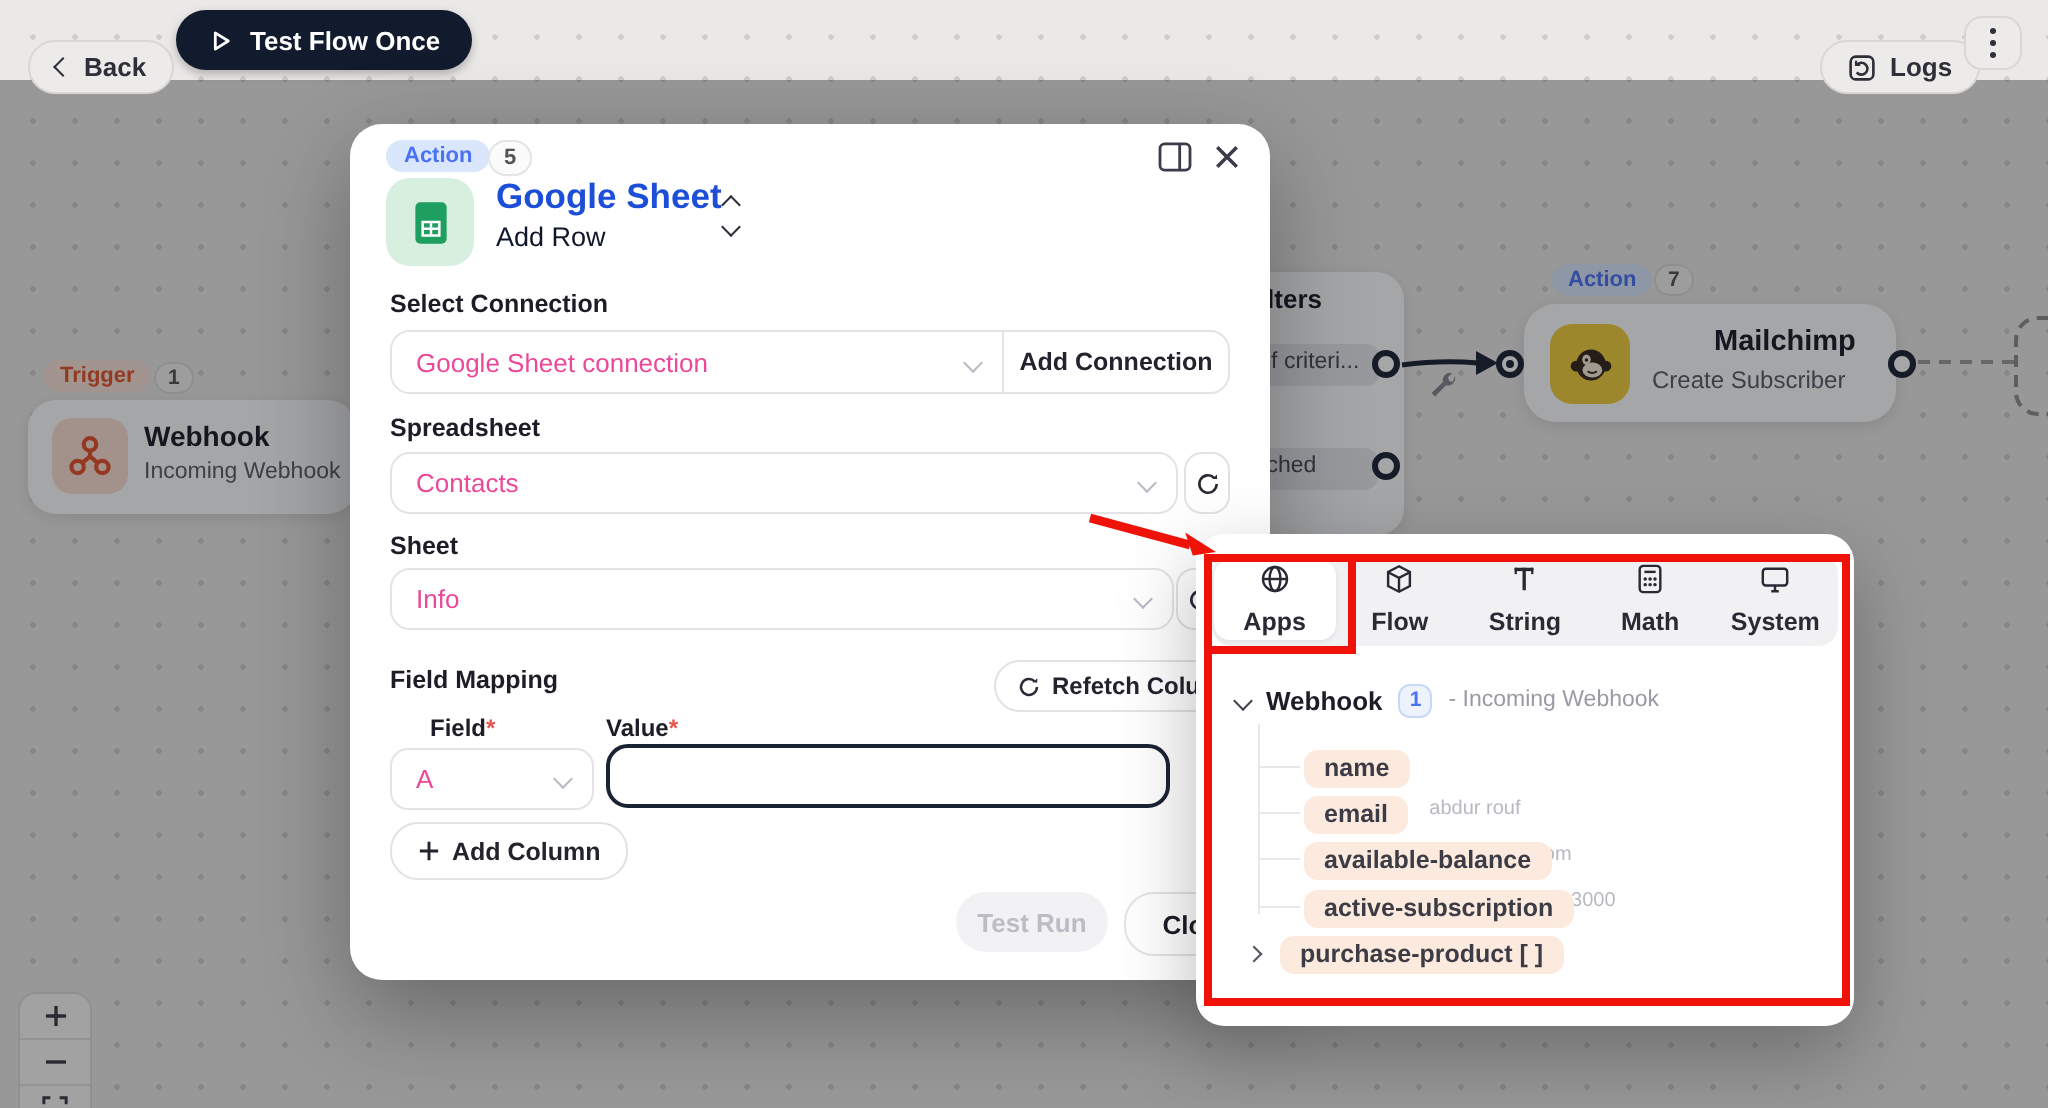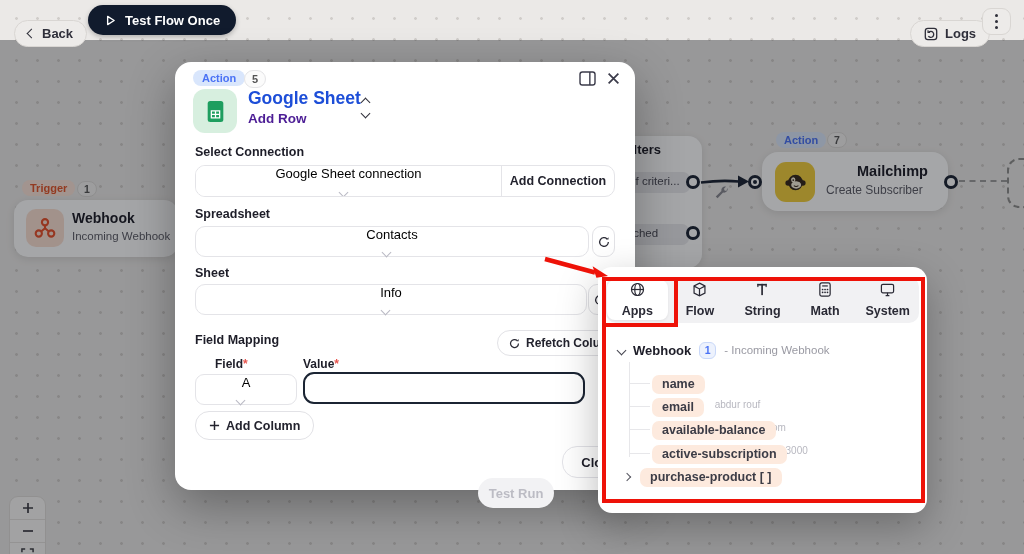--- a/index.html
+++ b/index.html
@@ -48,21 +48,21 @@
   .zoomctl{position:absolute;left:9px;top:496px;width:35px;background:#faf9f7;border:1px solid #e0ddda;border-radius:9px;overflow:hidden;}
   .zoomctl .zc{height:22px;display:flex;align-items:center;justify-content:center;color:#3c3c44;cursor:pointer;}
   .zoomctl .zc + .zc{border-top:1px solid #e4e1de;}
   
   .overlay{position:absolute;left:0;top:40px;right:0;bottom:0;background:rgba(12,14,19,.37);z-index:5;}
   
   .modal{position:absolute;left:175px;top:62px;width:460px;height:428px;background:#fff;border-radius:16px;z-index:10;box-shadow:0 16px 48px rgba(0,0,0,.32);}
   .badge-blue{position:absolute;background:#d9e6fc;color:#4a72f5;font-size:11px;font-weight:700;border-radius:9px;padding:2px 9px;}
   .badge-gray{position:absolute;background:#fbfbfb;color:#555;font-size:11px;font-weight:700;border:1px solid #e4e4e6;border-radius:9px;padding:2px 7px;}
   .form-label{position:absolute;font-size:12.5px;font-weight:700;color:#1d1d28;}
-  .select-box{display:flex;align-items:center;background:#fff;border:1px solid #e4e4e8;border-radius:10px;font-size:13px;color:#000000;flex-direction:column;}
+  .select-box{display:flex;align-items:center;background:#fff;border:1px solid #e4e4e8;border-radius:10px;font-size:13px;color:#ec4899;}
   .select-box .sel-text{flex:1;padding:0 12px;white-space:nowrap;overflow:hidden;}
   .select-box .sel-chev{margin-right:11px;}
   .ghost-btn{display:flex;align-items:center;justify-content:center;gap:6px;background:#fff;border:1px solid #e2e2e6;border-radius:14px;font-size:12.5px;font-weight:700;color:#23232e;cursor:pointer;white-space:nowrap;}
   .red{color:#e8544d;}
   
   .panel{position:absolute;left:598px;top:267px;width:329px;height:246px;background:#fff;border-radius:14px;z-index:20;box-shadow:0 14px 40px rgba(0,0,0,.28);}
   .tabstrip{position:absolute;left:8px;top:10px;width:313px;height:46px;background:#f1f1f3;border-radius:10px;display:flex;padding:0;}
   .tab{flex:1;margin:3px 1px;display:flex;flex-direction:column;align-items:center;justify-content:center;gap:7px;border-radius:8px;cursor:pointer;}
   .tab.active{background:#fff;box-shadow:0 1px 3px rgba(0,0,0,.07);}
   .tab .tlabel{font-size:12.5px;font-weight:600;color:#2a2a35;}
@@ -192,21 +192,21 @@
       <path d="M1.5 1.5l9 9M10.5 1.5l-9 9" stroke="#3b3b4a" stroke-width="1.6"></path>
     </svg>
 
     <div class="node-icon" style="left:18px;top:27px;width:44px;height:44px;background:#d7efdf;border-radius:12px;">
       <svg width="25" height="25" viewBox="0 0 24 24">
         <rect x="4.5" y="2" width="15" height="20" rx="2.4" fill="#1e9e5f"></rect>
         <path d="M8 11.5h8v6.5H8zM8 14.7h8M12 11.5v6.5" fill="none" stroke="#fff" stroke-width="1.2"></path>
       </svg>
     </div>
     <div class="abs" style="left:73px;top:26px;font-size:17.5px;font-weight:800;color:#1d4ed8;">Google Sheet</div>
-    <div class="abs" style="left:73px;top:49px;font-size:13.5px;font-weight:700;color:#4c1d95;">Add Row</div>
+    <div class="abs" style="left:73px;top:49px;font-size:13.5px;font-weight:400;color:#0f172a;">Add Row</div>
     <div class="abs" style="left:187px;top:37px;display:flex;flex-direction:column;gap:4px;">
       <span class="chev" style="transform:rotate(-135deg);"></span>
       <span class="chev chev-down"></span>
     </div>
 
     <div class="form-label" style="left:20px;top:83px;">Select Connection</div>
     <div class="abs" style="left:20px;top:103px;width:418px;height:30px;border:1px solid #e4e4e8;border-radius:10px;display:flex;overflow:hidden;background:#fff;">
       <div class="select-box" style="flex:1;border:none;border-radius:0;">
         <span class="sel-text">Google Sheet connection</span>
         <span class="chev chev-down chev-light sel-chev"></span>
@@ -255,21 +255,21 @@
     </div>
     <input class="abs" style="left: 128px; top: 310px; width: 258px; height: 28px; border: 2.2px solid rgb(27, 36, 51); border-radius: 11px; padding: 0px 10px; font-size: 13px; outline: none; background: rgb(255, 255, 255);">
 
     <div class="ghost-btn abs" style="left:20px;top:349px;height:27px;padding:0 13px;">
       <svg width="11" height="11" viewBox="0 0 12 12">
           <path d="M6 1v10M1 6h10" stroke="#23232e" stroke-width="1.6"></path>
         </svg>
       <span>Add Column</span>
     </div>
 
-    <div class="abs" style="left:303px;top:384px;width:76px;height:30px;border-radius:15px;background:#f2f2f4;color:#bcbcc4;font-size:13px;font-weight:700;display:flex;align-items:center;justify-content:center;margin-top:32px;">Test Run</div>
+    <div class="abs" style="left:303px;top:384px;width:76px;height:30px;border-radius:15px;background:#f2f2f4;color:#bcbcc4;font-size:13px;font-weight:700;display:flex;align-items:center;justify-content:center;">Test Run</div>
     <div class="abs" style="left:387px;top:384px;width:72px;height:30px;border-radius:15px;background:#fff;border:1.5px solid #e3e3e8;color:#1d1d28;font-size:13px;font-weight:700;display:flex;align-items:center;justify-content:center;cursor:pointer;">Close</div>
   </div>
 
   <div class="panel">
     <div class="tabstrip">
       <div class="tab active">
         <svg width="15" height="15" viewBox="0 0 16 16" fill="none" stroke="#2a2a35" stroke-width="1.3">
           <circle cx="8" cy="8" r="6.4"></circle>
             <ellipse cx="8" cy="8" rx="2.9" ry="6.4"></ellipse>
             <path d="M1.6 8h12.8"></path>

